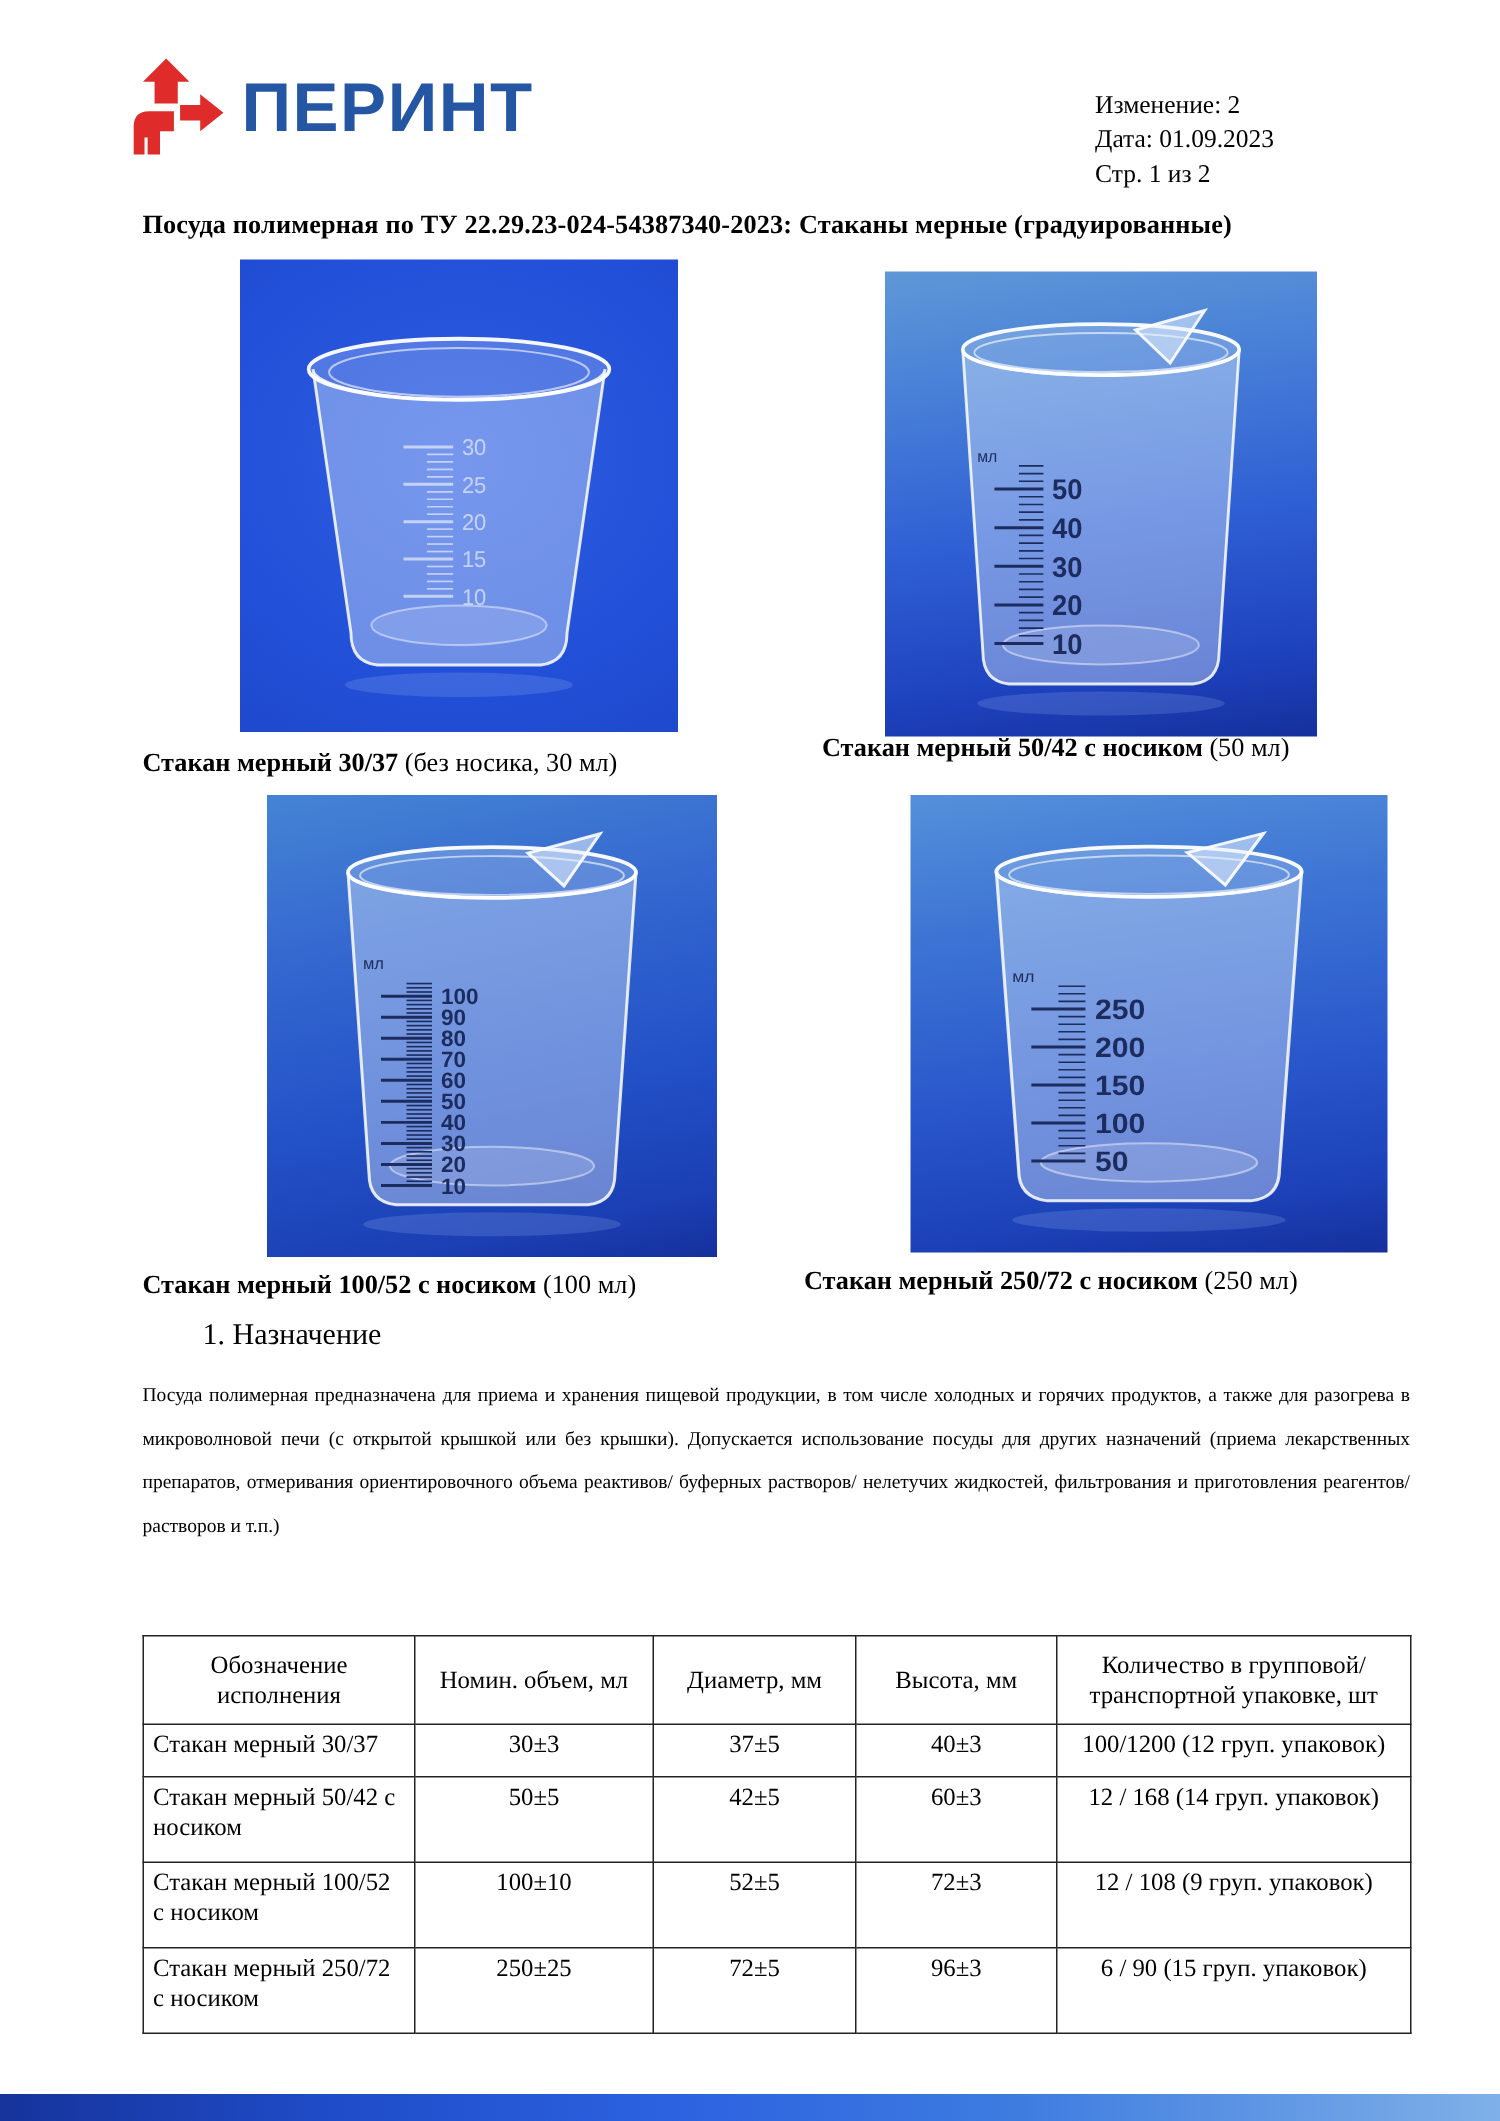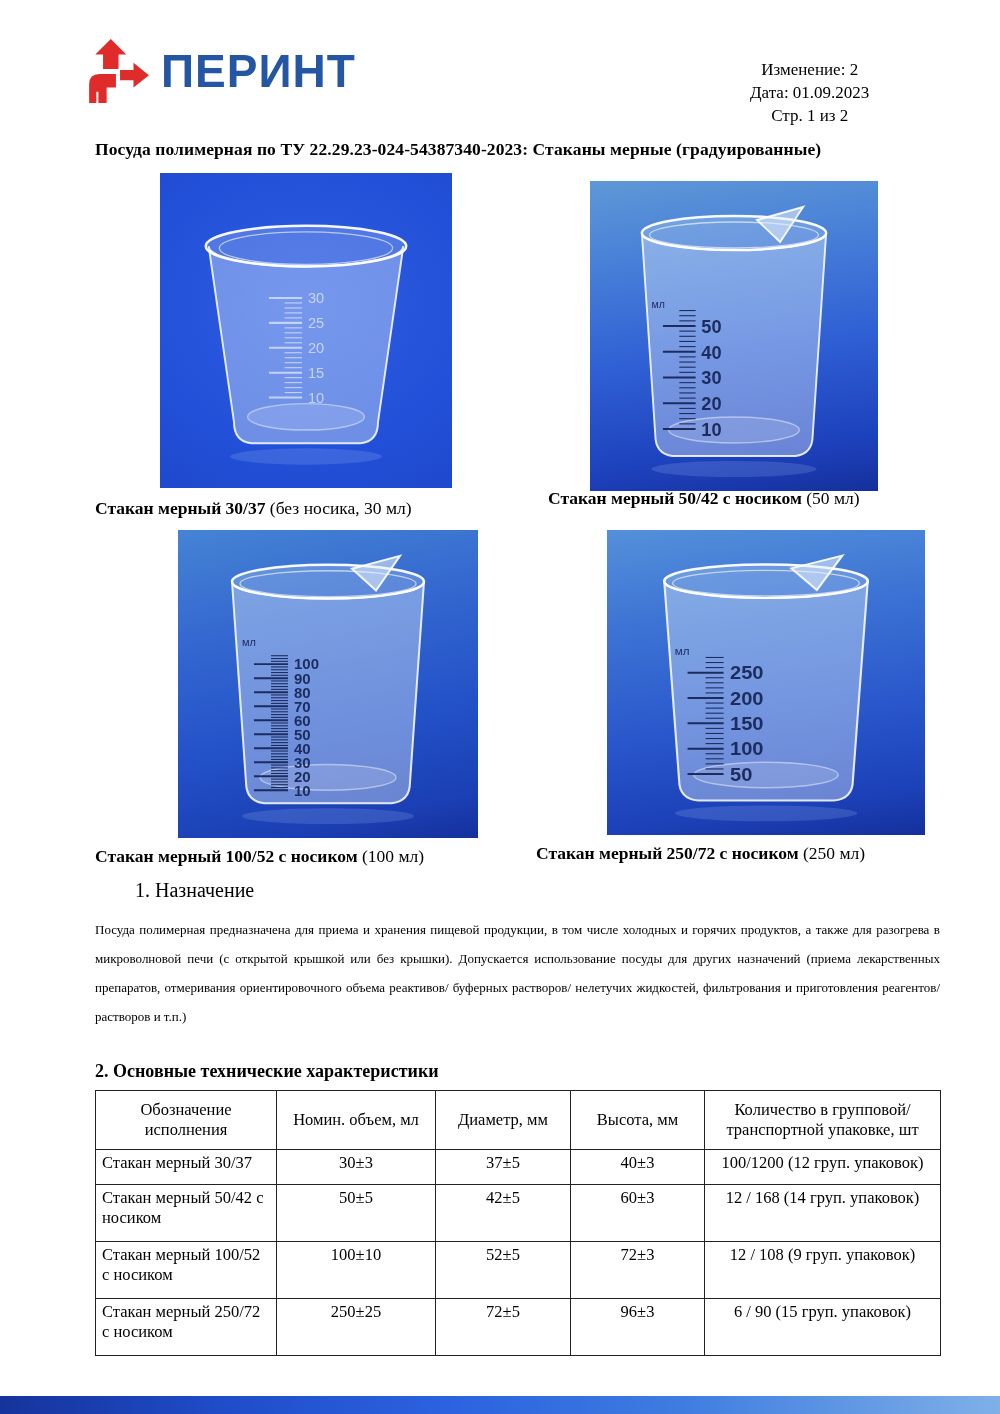--- a/index.html
+++ b/index.html
@@ -7,21 +7,21 @@
     position:relative;width:1000px;height:1414px;margin:0 auto;background:#ffffff;
     font-family:"Liberation Serif", serif;color:#000;overflow:hidden;
   }
   
   .logo{position:absolute;left:85px;top:38px;display:flex;align-items:flex-start;gap:10px;}
   .logo-icon{width:66px;height:66px;display:block;}
   .logo-text{
     font-family:"Liberation Sans", sans-serif;font-weight:700;font-size:46px;
     color:#2456a4;letter-spacing:1px;line-height:66px;
   }
-  .meta{position:absolute;left:750px;top:58px;font-size:17px;line-height:23px;color:#000;text-align:center;}
+  .meta{position:absolute;left:730px;top:58px;font-size:17px;line-height:23px;color:#000;}
   .doc-title{
     position:absolute;left:95px;top:139px;width:845px;font-size:17.5px;font-weight:700;
     white-space:nowrap;letter-spacing:0.1px;
   }
   
   .photo{position:absolute;overflow:hidden;}
   .photo .cupwrap{position:absolute;inset:0;}
   .photo.p1{left:160px;top:173px;width:292px;height:315px;
     background:radial-gradient(120% 95% at 50% 42%, #2e5ee2 0%, #2250d8 48%, #1b42c4 100%);}
   .photo.p2{left:590px;top:181px;width:288px;height:310px;
@@ -274,21 +274,20 @@
   <div class="caption cap3">
     <span class="b">Стакан мерный 100/52 с носиком</span><span> (100 мл)</span>
   </div>
   <div class="caption cap4">
     <span class="b">Стакан мерный 250/72 с носиком</span><span> (250 мл)</span>
   </div>
 
   <div class="h1a">1. Назначение</div>
   <p class="purpose">Посуда полимерная предназначена для приема и хранения пищевой продукции, в том числе холодных и горячих продуктов, а также для разогрева в микроволновой печи (с открытой крышкой или без крышки). Допускается использование посуды для других назначений (приема лекарственных препаратов, отмеривания ориентировочного объема реактивов/ буферных растворов/ нелетучих жидкостей,  фильтрования и приготовления реагентов/ растворов и т.п.)</p>
 
-  <div class="h2a">2. Основные технические характеристики</div>
 
   <table class="spec-table">
     <colgroup>
       <col style="width:181px">
         <col style="width:159px">
         <col style="width:135px">
         <col style="width:134px">
         <col style="width:236px">
     </colgroup>
     <tbody>

